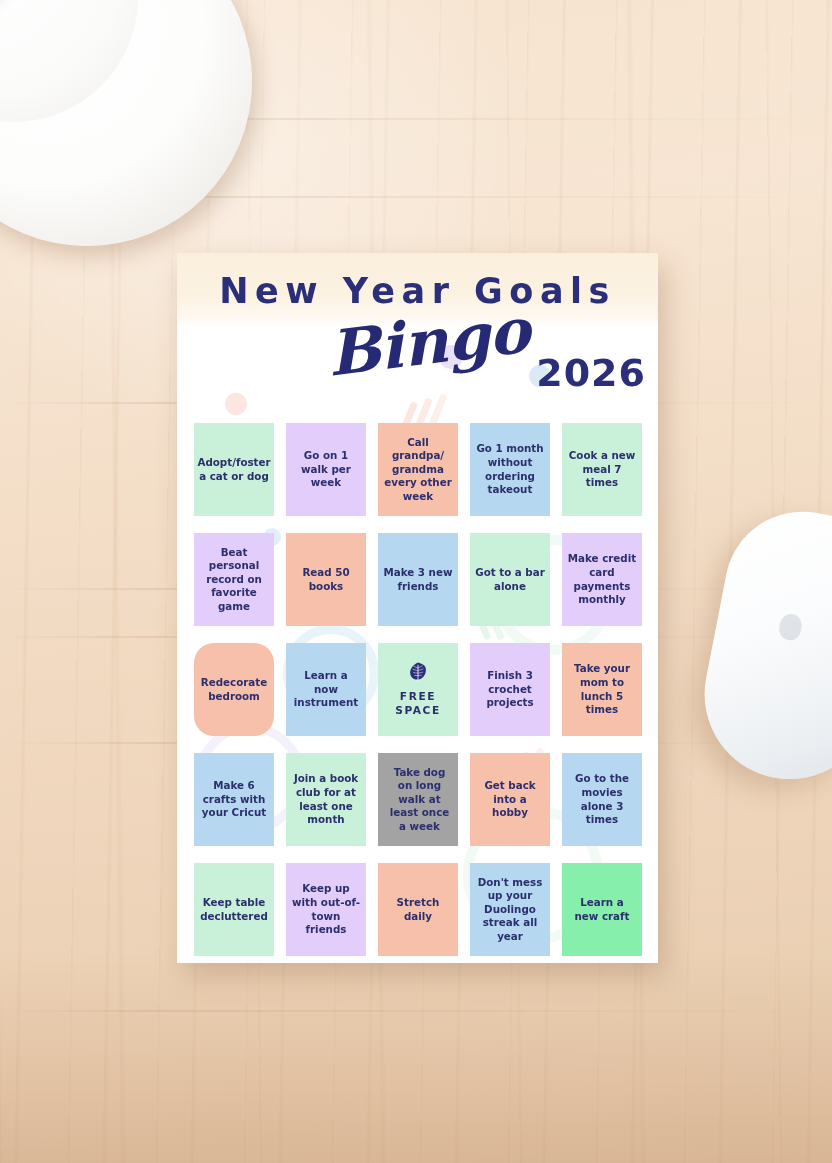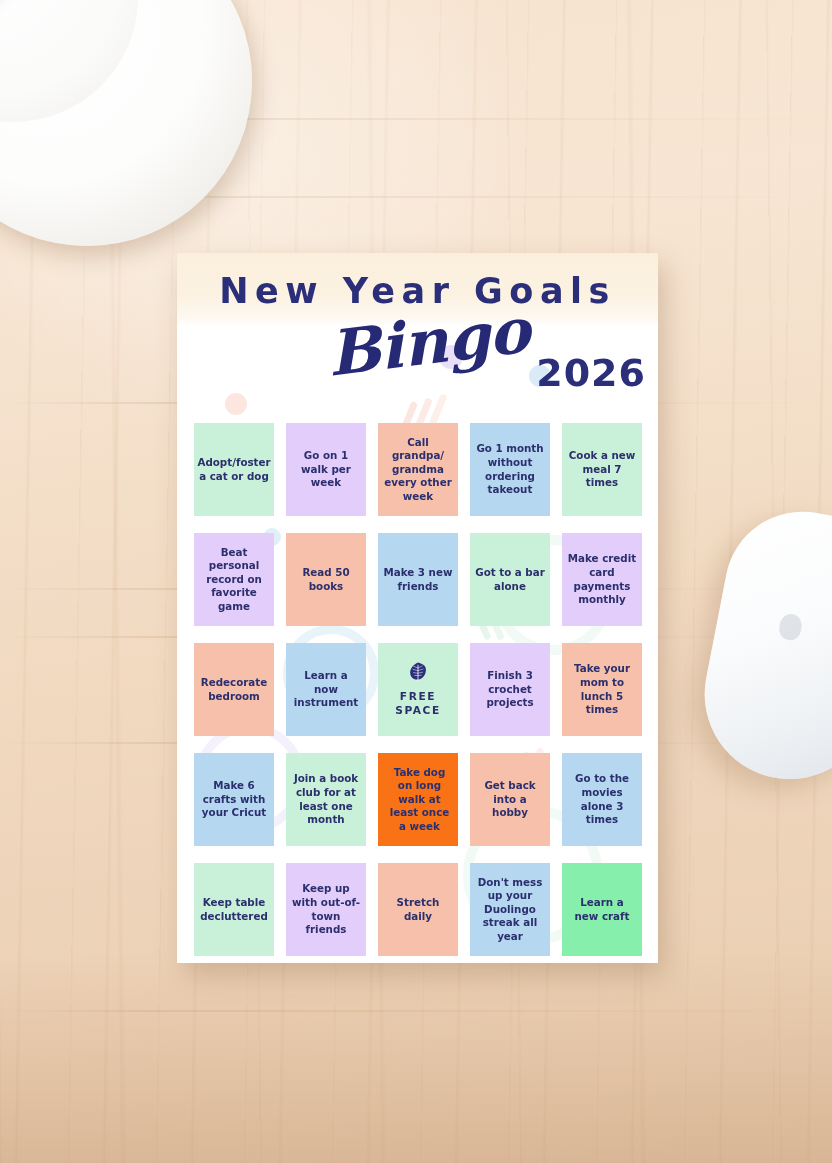--- a/index.html
+++ b/index.html
@@ -240,21 +240,21 @@
           </div>
           <div class="cell" style="background: rgb(181, 215, 240);">
             <div>Make 3 new friends</div>
           </div>
           <div class="cell" style="background: rgb(201, 240, 216);">
             <div>Got to a bar alone</div>
           </div>
           <div class="cell" style="background: rgb(227, 205, 250);">
             <div>Make credit card payments monthly</div>
           </div>
-          <div class="cell" style="background: rgb(247, 192, 171);">
+          <div class="cell" style="background: rgb(247, 192, 171); border-radius: 20px;">
             <div>Redecorate bedroom</div>
           </div>
           <div class="cell" style="background: rgb(181, 215, 240);">
             <div>Learn a now instrument</div>
           </div>
           <div class="cell cell-free" style="background: rgb(201, 240, 216);">
             <svg class="leaf" width="18" height="20" viewBox="0 0 18 20">
               <path d="M9 0.6 C3.4 3.2 0.6 7.4 1.3 12.0 C1.8 15.4 4.6 17.6 8.0 17.6 C13.2 17.6 16.9 13.3 16.9 7.7 C16.9 4.8 15.3 2.2 9 0.6 Z" fill="#2b2f7a"></path>
               <path d="M9.0 18.6 L9.0 3.2" stroke="#ffffff" stroke-width="0.9" stroke-linecap="round" opacity="0.85"></path>
               <path d="M9 6.0 L13.2 4.0 M9 8.6 L14.0 7.0 M9 11.2 L13.6 10.2 M9 13.6 L12.4 13.2 M9 6.0 L4.8 4.4 M9 8.6 L4.0 7.4 M9 11.2 L4.4 10.6 M9 13.6 L5.6 13.4" stroke="#ffffff" stroke-width="0.7" stroke-linecap="round" opacity="0.7"></path>
@@ -266,21 +266,21 @@
           </div>
           <div class="cell" style="background: rgb(247, 192, 171);">
             <div>Take your mom to lunch 5 times</div>
           </div>
           <div class="cell" style="background: rgb(181, 215, 240);">
             <div>Make 6 crafts with your Cricut</div>
           </div>
           <div class="cell" style="background: rgb(201, 240, 216);">
             <div>Join a book club for at least one month</div>
           </div>
-          <div class="cell" style="background: #f97316; padding-left: 8px;">
+          <div class="cell" style="background: #a3a3a3; padding-left: 8px;">
             <div>Take dog on long walk at least once a week</div>
           </div>
           <div class="cell" style="background: rgb(247, 192, 171);">
             <div>Get back into a hobby</div>
           </div>
           <div class="cell" style="background: rgb(181, 215, 240);">
             <div>Go to the movies alone 3 times</div>
           </div>
           <div class="cell" style="background: rgb(201, 240, 216);">
             <div>Keep table decluttered</div>

